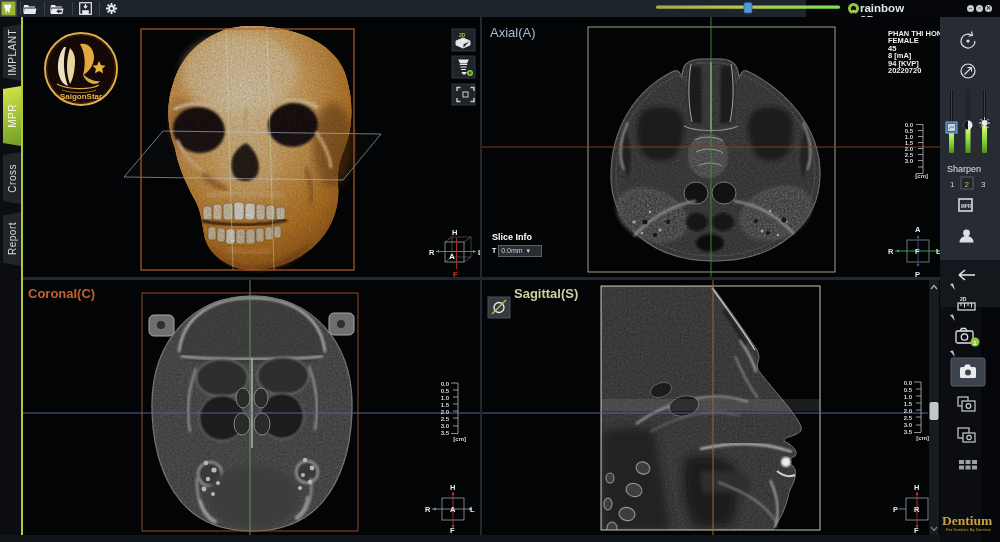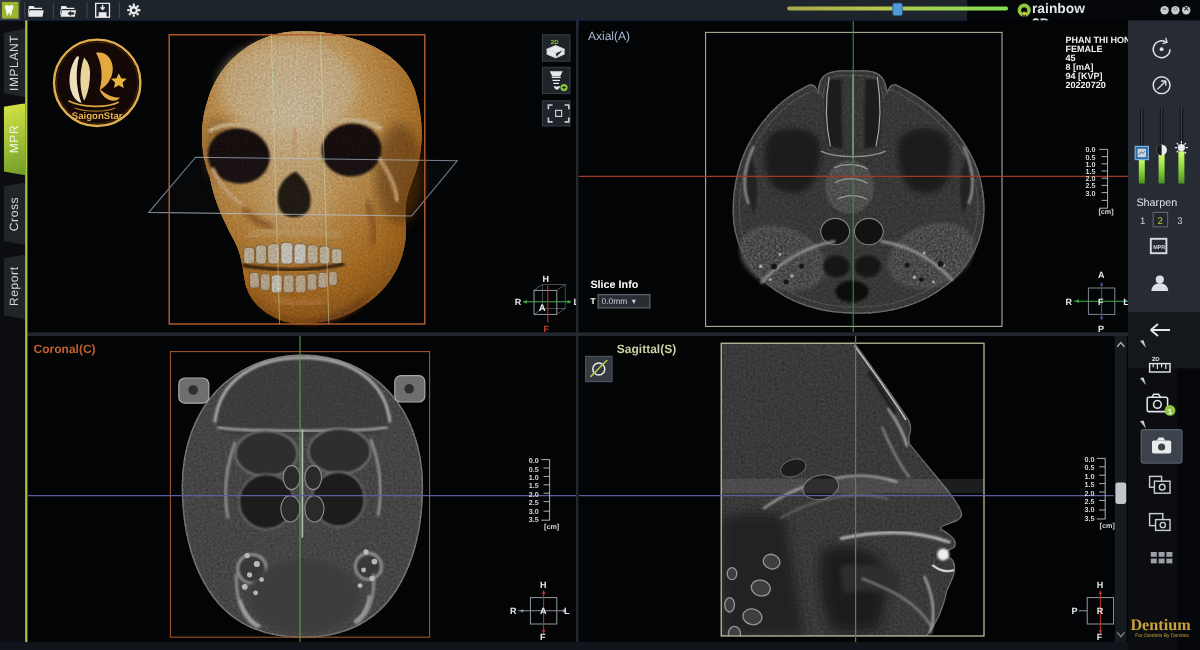--- a/index.html
+++ b/index.html
@@ -20,21 +20,21 @@
   #accent{position:absolute;left:21px;top:17px;width:2px;height:518px;background:#b3c73a;}
   
   .quad{position:absolute;background:#030405;overflow:hidden;}
   #q3d{left:23px;top:17px;width:457px;height:260px;}
   #qax{left:482px;top:17px;width:458px;height:260px;}
   #qco{left:23px;top:280px;width:457px;height:255px;}
   #qsa{left:482px;top:280px;width:458px;height:255px;}
   #vdiv{position:absolute;left:480px;top:17px;width:2px;height:518px;background:#23282e;}
   #hdiv{position:absolute;left:23px;top:277px;width:917px;height:3px;background:#23282e;}
   #statusstrip{position:absolute;left:0px;top:535px;width:940px;height:7px;background:#10151b;}
-  .qlabel{position:absolute;font-size:10px;font-weight:bold;}
+  .qlabel{position:absolute;font-size:13px;font-weight:bold;}
   
   #sidebar{position:absolute;left:940px;top:17px;width:41px;height:525px;background:#0b0d11;}
   #sbtop{position:absolute;left:0;top:0;width:60px;height:243px;background:#272c34;}
   #sbmid{position:absolute;left:0;top:243px;width:60px;height:47px;background:#14171c;}
   
   #pinfo{position:absolute;left:406px;top:13px;width:56px;color:#eef0f2;font-size:7.5px;font-weight:bold;
          line-height:7.4px;white-space:nowrap;}
   
   #sliceinfo{position:absolute;left:10px;top:215px;color:#fff;}
 </style>

